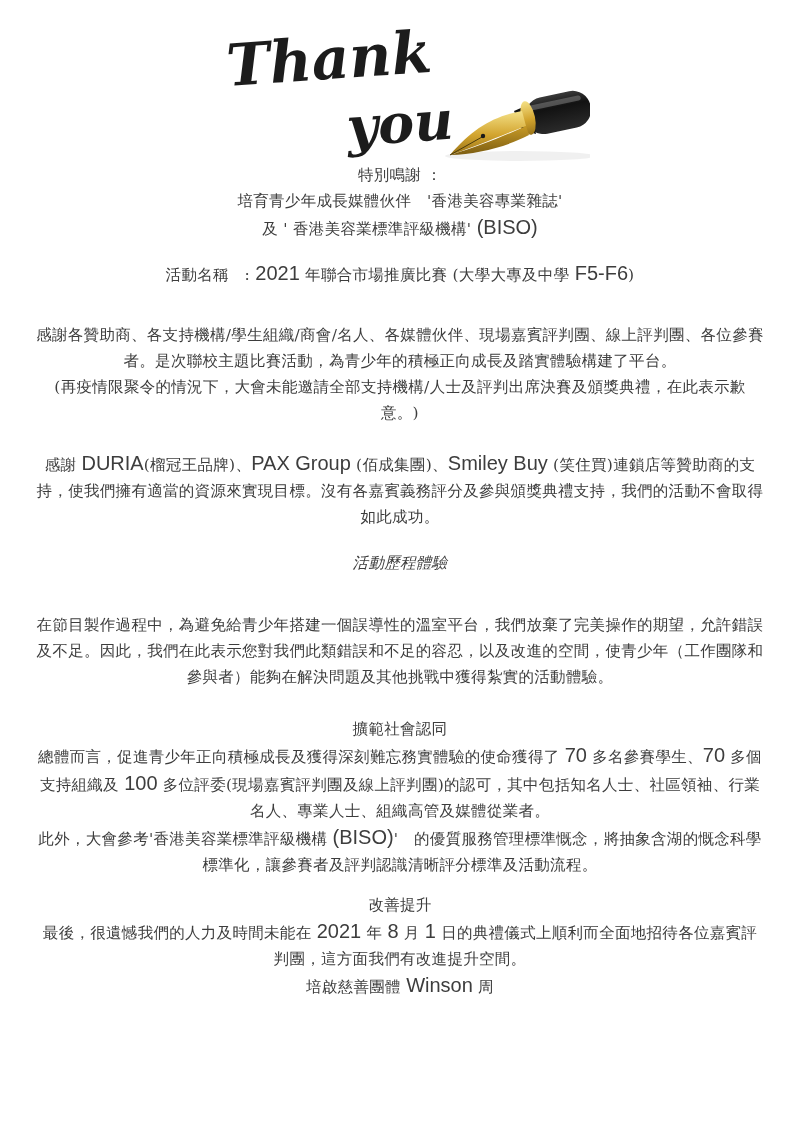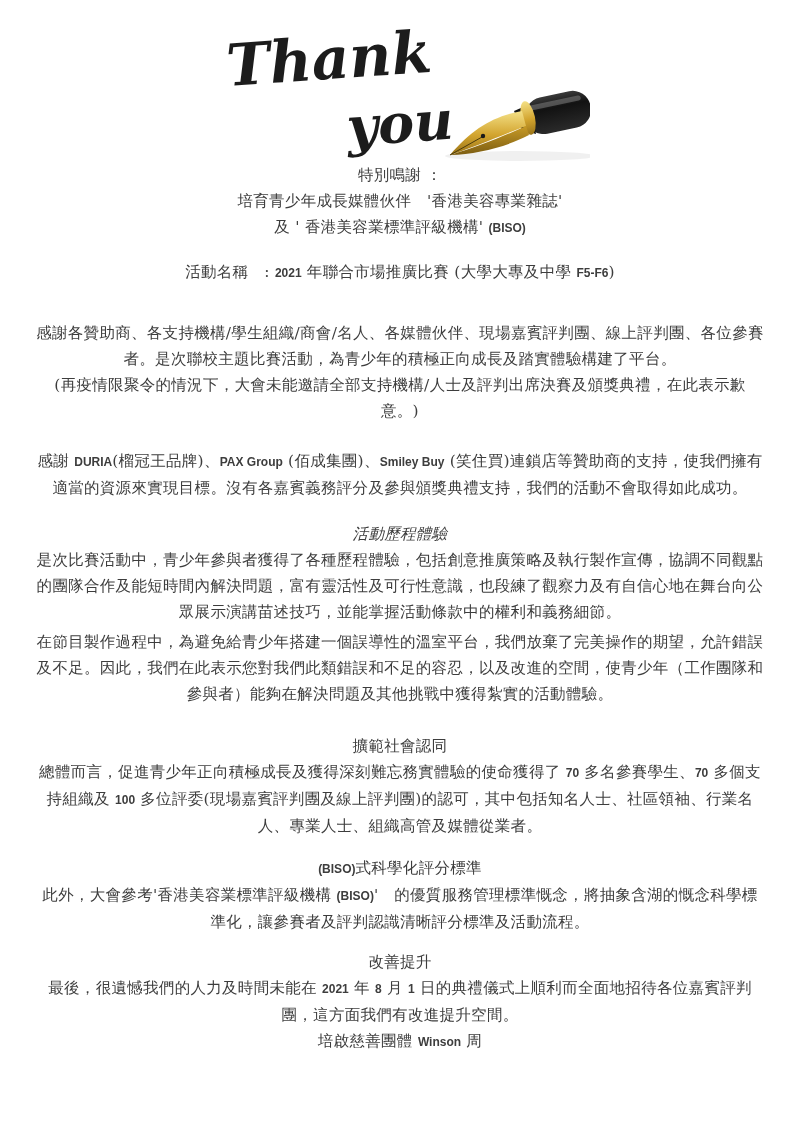--- a/index.html
+++ b/index.html
@@ -5,27 +5,27 @@
   html,body{margin:0;padding:0;background:#ffffff;}
   body{
     width:800px;height:1131px;overflow:hidden;
     font-family:"DejaVu Serif","Liberation Serif",serif;
     color:#3d3d3d;
   }
   .doc{padding:0 36px;}
   .hero{width:380px;height:148px;margin:14px auto 0 auto;position:relative;}
   .hero svg{display:block;}
   p{margin:0;text-align:center;font-size:15.5px;line-height:26px;letter-spacing:0.3px;}
-  .b{font-family:"Liberation Sans",sans-serif;font-weight:700;font-size:12px;letter-spacing:0;}
+  .b{font-family:"Liberation Sans",sans-serif;font-weight:400;font-size:20px;letter-spacing:0;}
   
   .m-event{margin-top:18px;}
   .m-p1{margin-top:34px;}
   .m-p2{margin-top:24px;}
   .m-h1{margin-top:20px;font-style:italic;}
-  .m-p4{margin-top:4px;}
+  .m-p4{margin-top:36px;}
   .m-h2{margin-top:26px;}
   .m-h3{margin-top:16px;}
   .m-h4{margin-top:14px;}
   .m-close{margin-top:18px;}
   .script-word{font-family:"DejaVu Serif",serif;font-style:italic;font-weight:bold;fill:#1c1c1c;}
 </style>
 </head>
 <body>
 
 <div class="doc">
@@ -77,28 +77,26 @@
   <p><span>及 ' 香港美容業標準評級機構'  </span><span class="b">(BISO)</span></p>
 
   <p class="m-event"><span>活動名稱　: </span><span class="b">2021</span><span> 年聯合市場推廣比賽 (大學大專及中學 </span><span class="b">F5-F6</span><span>)</span></p>
 
   <p class="m-p1"><span>感謝各贊助商、各支持機構/學生組織/商會/名人、各媒體伙伴、現場嘉賓評判團、線上評判團、各位參賽者。是次聯校主題比賽活動，為青少年的積極正向成長及踏實體驗構建了平台。</span></p>
   <p><span>(再疫情限聚令的情況下，大會未能邀請全部支持機構/人士及評判出席決賽及頒獎典禮，在此表示歉意。)</span></p>
 
   <p class="m-p2"><span>感謝 </span><span class="b">DURIA</span><span>(榴冠王品牌)、</span><span class="b">PAX Group</span><span> (佰成集團)、</span><span class="b">Smiley Buy</span><span> (笑住買)連鎖店等贊助商的支持，使我們擁有適當的資源來實現目標。沒有各嘉賓義務評分及參與頒獎典禮支持，我們的活動不會取得如此成功。</span></p>
 
   <p class="m-h1"><span>活動歷程體驗</span></p>
-  <p><span>是次比賽活動中，青少年參與者獲得了各種歷程體驗，包括創意推廣策略及執行製作宣傳，協調不同觀點的團隊合作及能短時間內解決問題，富有靈活性及可行性意識，也段練了觀察力及有自信心地在舞台向公眾展示演講苗述技巧，並能掌握活動條款中的權利和義務細節。</span></p>
 
   <p class="m-p4"><span>在節目製作過程中，為避免給青少年搭建一個誤導性的溫室平台，我們放棄了完美操作的期望，允許錯誤及不足。因此，我們在此表示您對我們此類錯誤和不足的容忍，以及改進的空間，使青少年（工作團隊和參與者）能夠在解決問題及其他挑戰中獲得紮實的活動體驗。</span></p>
 
   <p class="m-h2"><span>擴範社會認同</span></p>
   <p><span>總體而言，促進青少年正向積極成長及獲得深刻難忘務實體驗的使命獲得了 </span><span class="b">70</span><span> 多名參賽學生、</span><span class="b">70</span><span> 多個支持組織及 </span><span class="b">100</span><span> 多位評委(現場嘉賓評判團及線上評判團)的認可，其中包括知名人士、社區領袖、行業名人、專業人士、組織高管及媒體從業者。</span></p>
 
-  <p class="m-h3"><span class="b">(BISO)</span><span>式科學化評分標準</span></p>
   <p><span>此外，大會參考'香港美容業標準評級機構 </span><span class="b">(BISO)</span><span>'　的優質服務管理標準慨念，將抽象含湖的慨念科學標準化，讓參賽者及評判認識清晰評分標準及活動流程。</span></p>
 
   <p class="m-h4"><span>改善提升</span></p>
   <p><span>最後，很遺憾我們的人力及時間未能在 </span><span class="b">2021</span><span> 年 </span><span class="b">8</span><span> 月 </span><span class="b">1</span><span> 日的典禮儀式上順利而全面地招待各位嘉賓評判團，這方面我們有改進提升空間。</span></p>
 
   <p><span>培啟慈善團體 </span><span class="b">Winson</span><span> 周</span></p>
 
 </div>
 
 </body></html>

